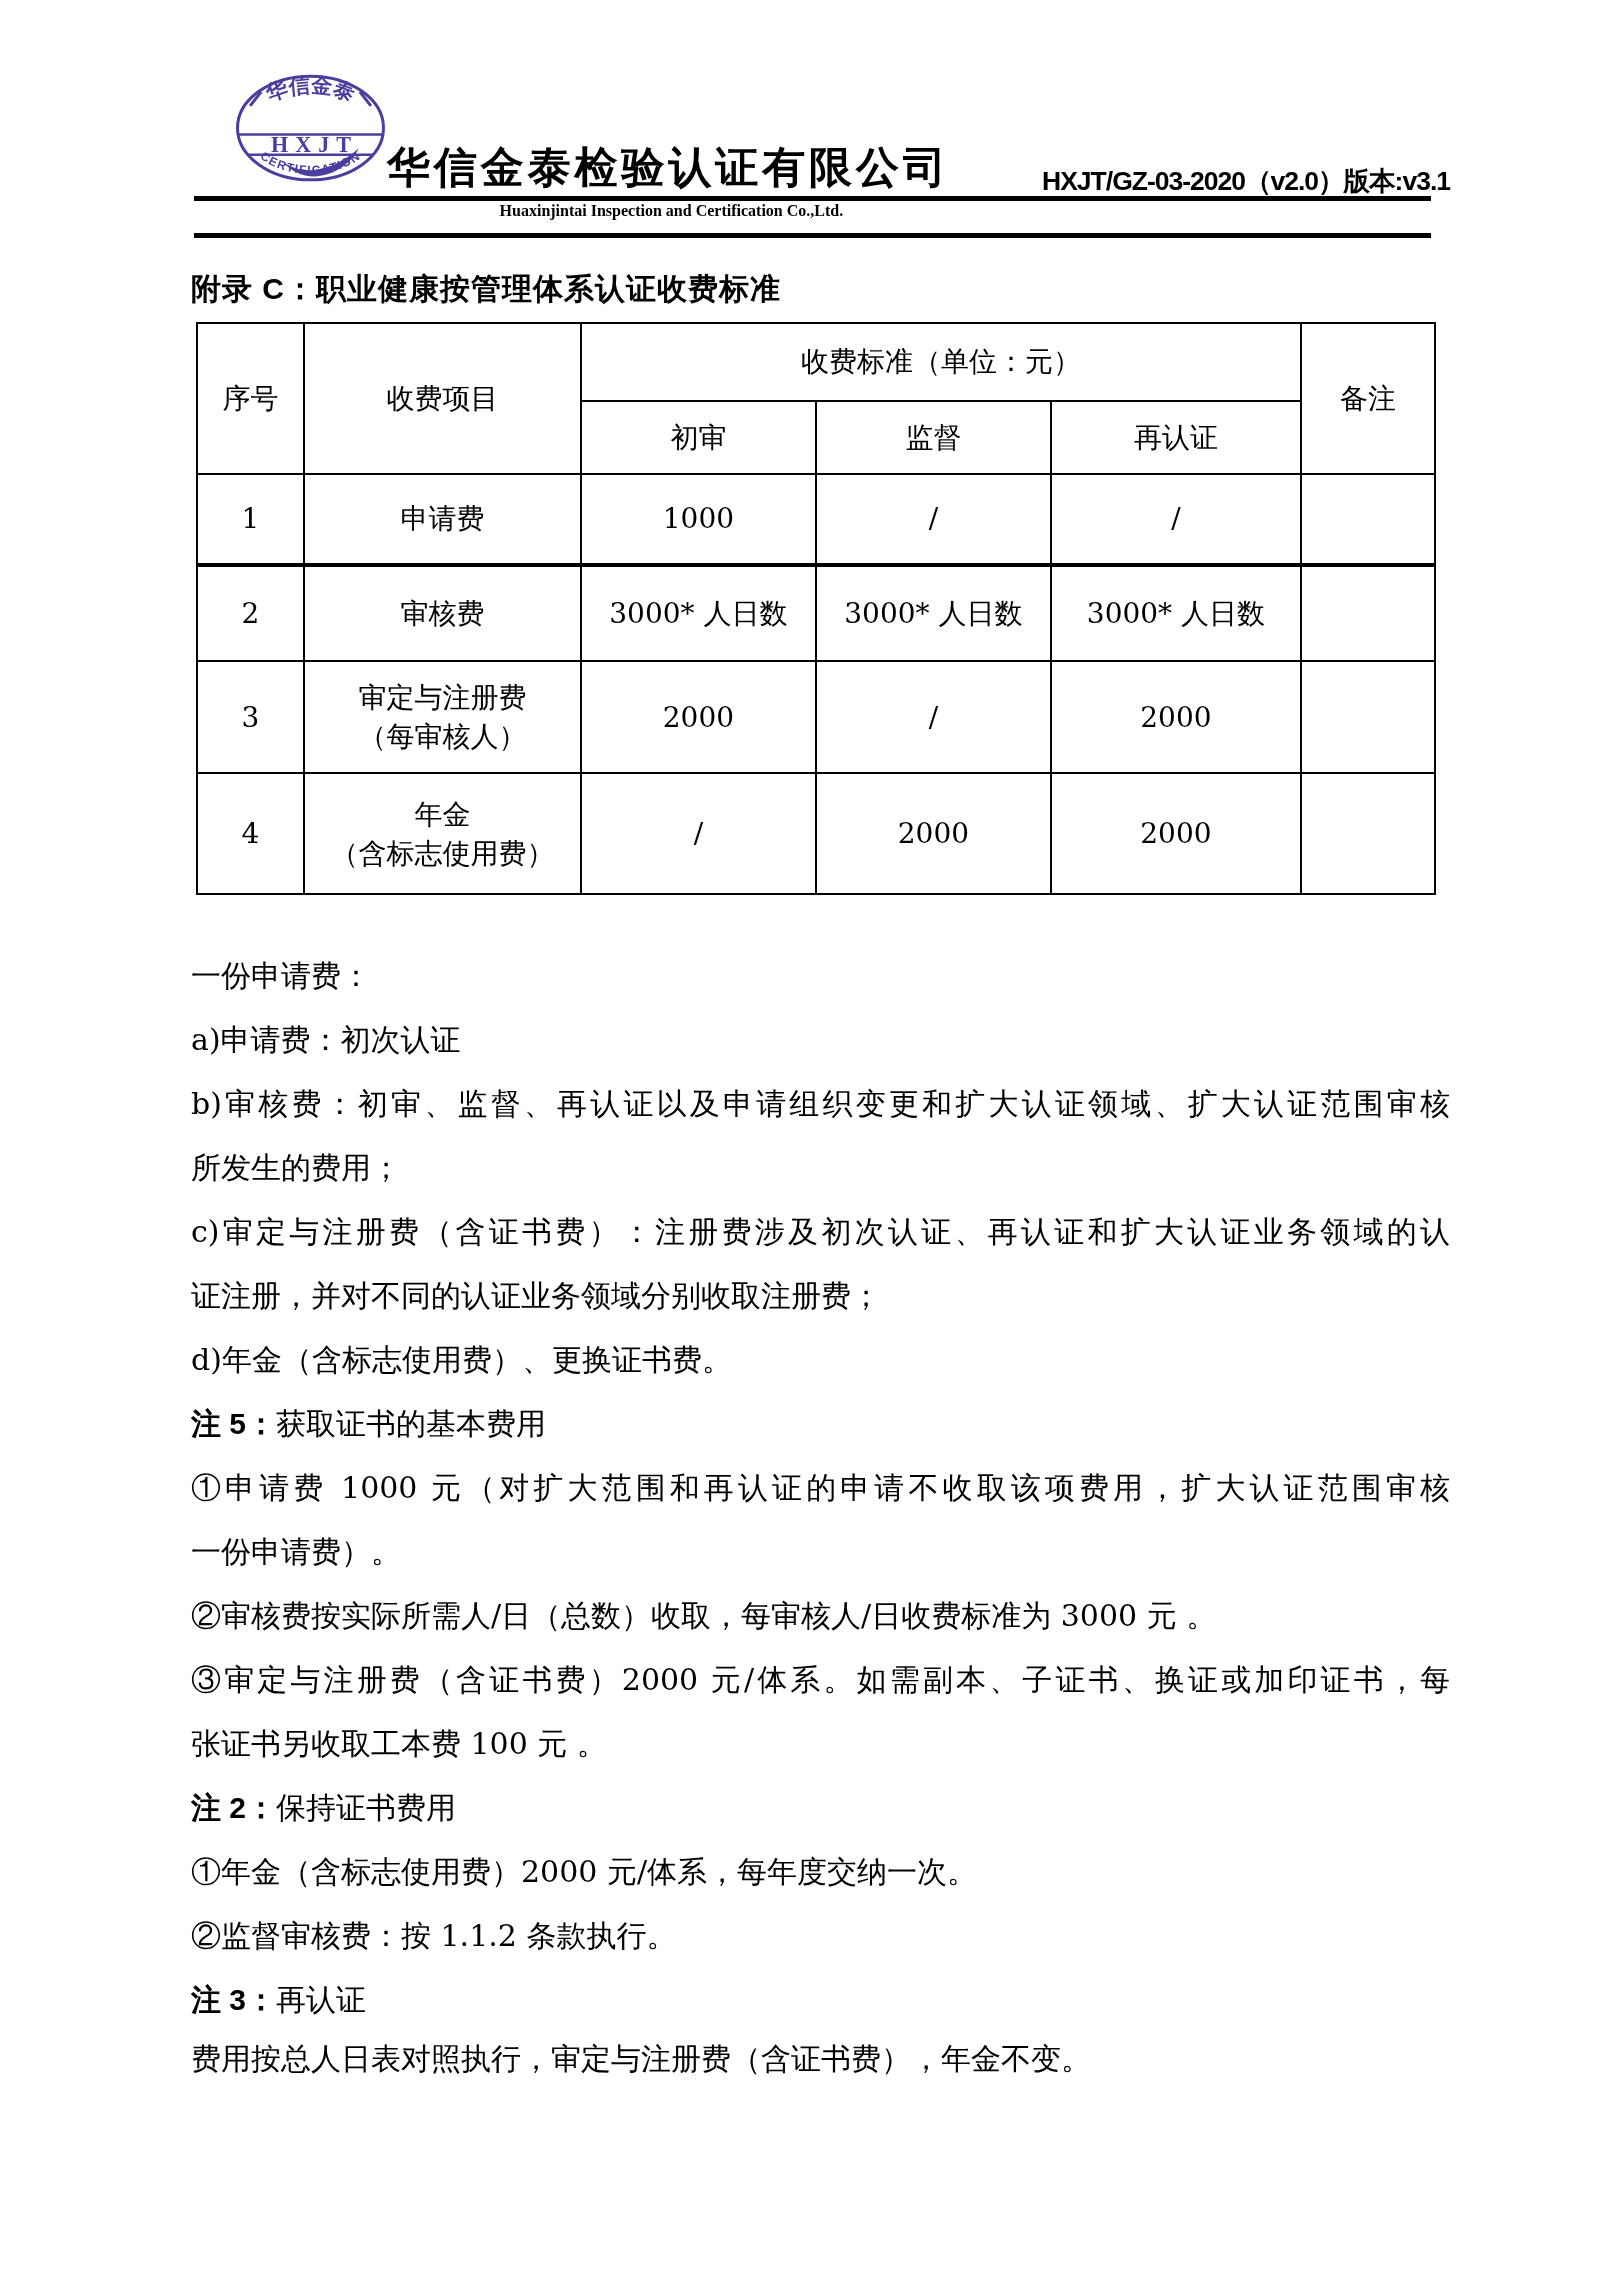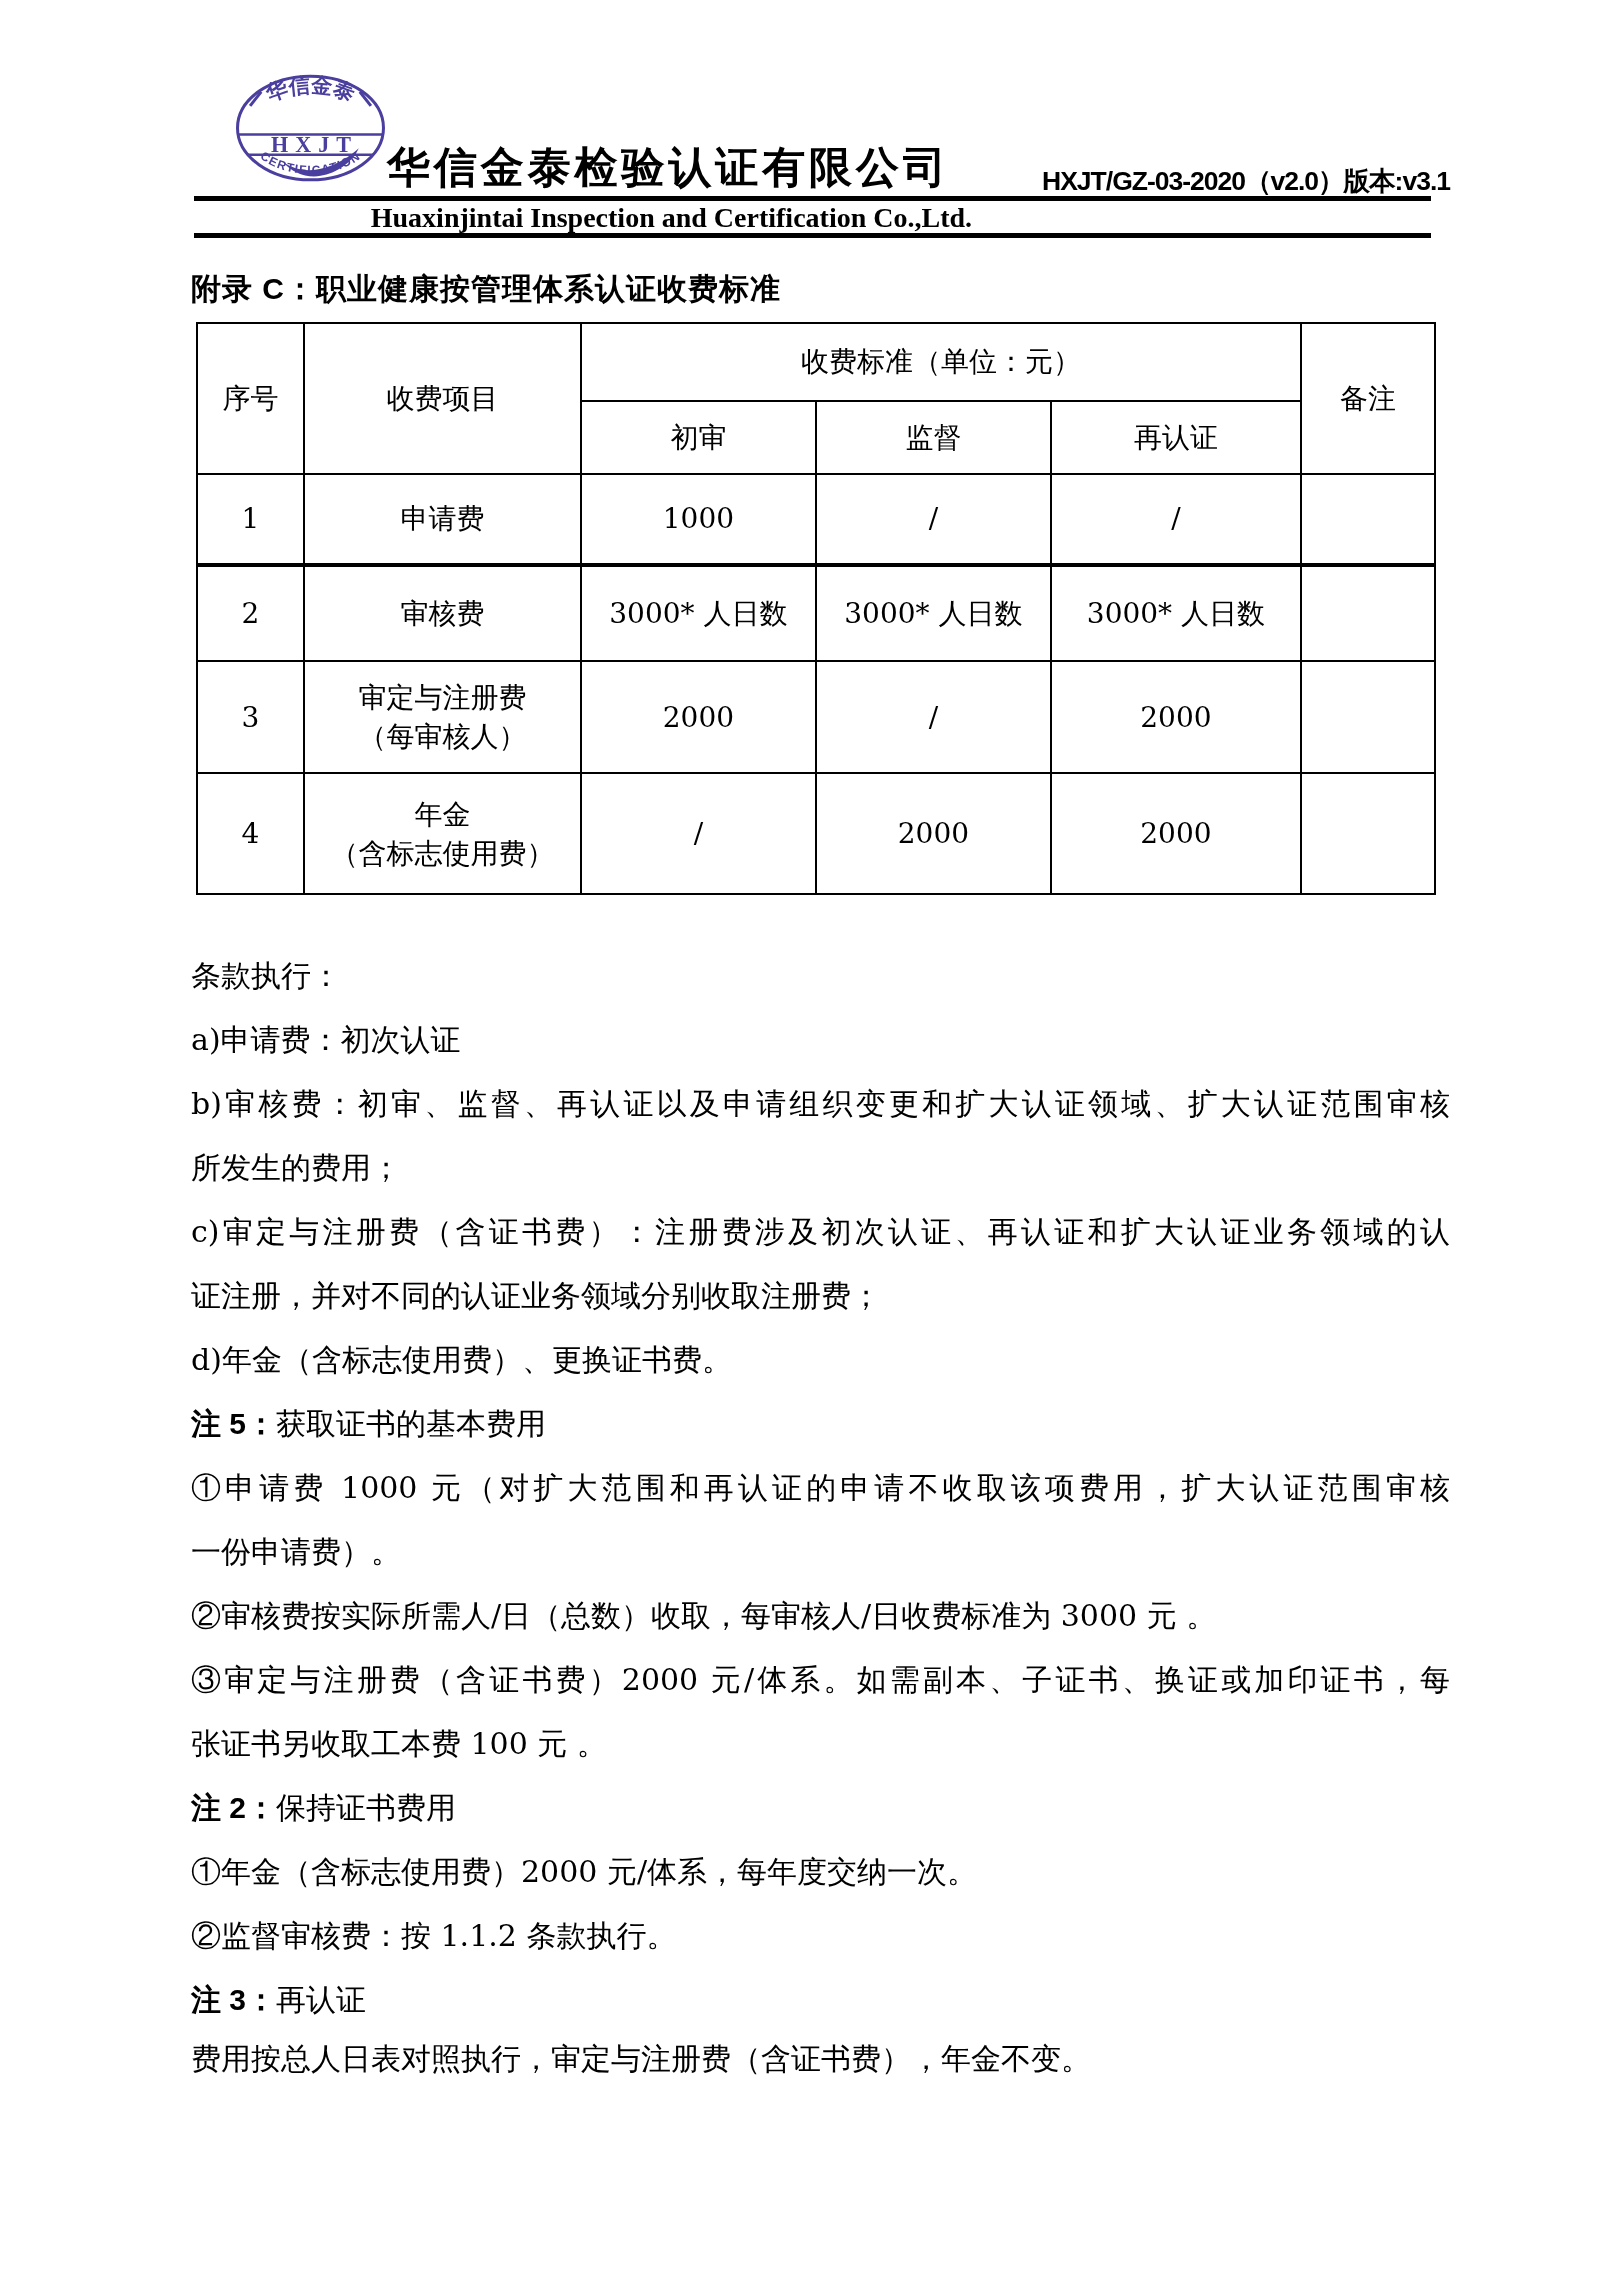--- a/index.html
+++ b/index.html
@@ -20,21 +20,21 @@
   }
   .doc-code {
     position:absolute; right:0; top:163px; font-size:26.5px; white-space:nowrap;
     font-family:"Liberation Sans","DejaVu Sans",sans-serif; font-weight:600; letter-spacing:-1px;
   }
   .rule { position:absolute; left:2.9px; width:1237px; height:4.9px; background:#000; }
   .rule-top { top:196px; }
   .rule-bottom { top:233px; }
   .company-en {
     position:absolute; left:4.9px; top:202px; width:951px; text-align:center;
-    font-size:28px; font-weight:700; white-space:nowrap;
+    font-size:16px; font-weight:700; white-space:nowrap;
     font-family:"Liberation Serif","DejaVu Serif",serif;
   }
 
   
   .page-title {
     margin-top:24px; font-size:30px; font-weight:700; letter-spacing:1px;
     font-family:"Liberation Sans","DejaVu Sans",sans-serif; white-space:nowrap;
   }
 
   
@@ -159,21 +159,21 @@
         </td>
         <td>/</td>
         <td>2000</td>
         <td>2000</td>
         <td></td>
       </tr>
     </tbody>
   </table>
 
   <div class="body-text">
-    <p><span class="np"></span><span>条款执行：</span></p>
+    <p><span class="np"></span><span>一份申请费：</span></p>
     <p><span class="np"></span><span>a)申请费：初次认证</span></p>
     <p class="fill"><span class="np"></span><span>b)审核费：初审、监督、再认证以及申请组织变更和扩大认证领域、扩大认证范围审核</span></p>
     <p><span class="np"></span><span>所发生的费用；</span></p>
     <p class="fill"><span class="np"></span><span>c)审定与注册费（含证书费）：注册费涉及初次认证、再认证和扩大认证业务领域的认</span></p>
     <p><span class="np"></span><span>证注册，并对不同的认证业务领域分别收取注册费；</span></p>
     <p><span class="np"></span><span>d)年金（含标志使用费）、更换证书费。</span></p>
     <p><span class="np">注 5：</span><span>获取证书的基本费用</span></p>
     <p class="fill"><span class="np"></span><span>①申请费 1000 元（对扩大范围和再认证的申请不收取该项费用，扩大认证范围审核</span></p>
     <p><span class="np"></span><span>一份申请费）。</span></p>
     <p><span class="np"></span><span>②审核费按实际所需人/日（总数）收取，每审核人/日收费标准为 3000 元 。</span></p>

